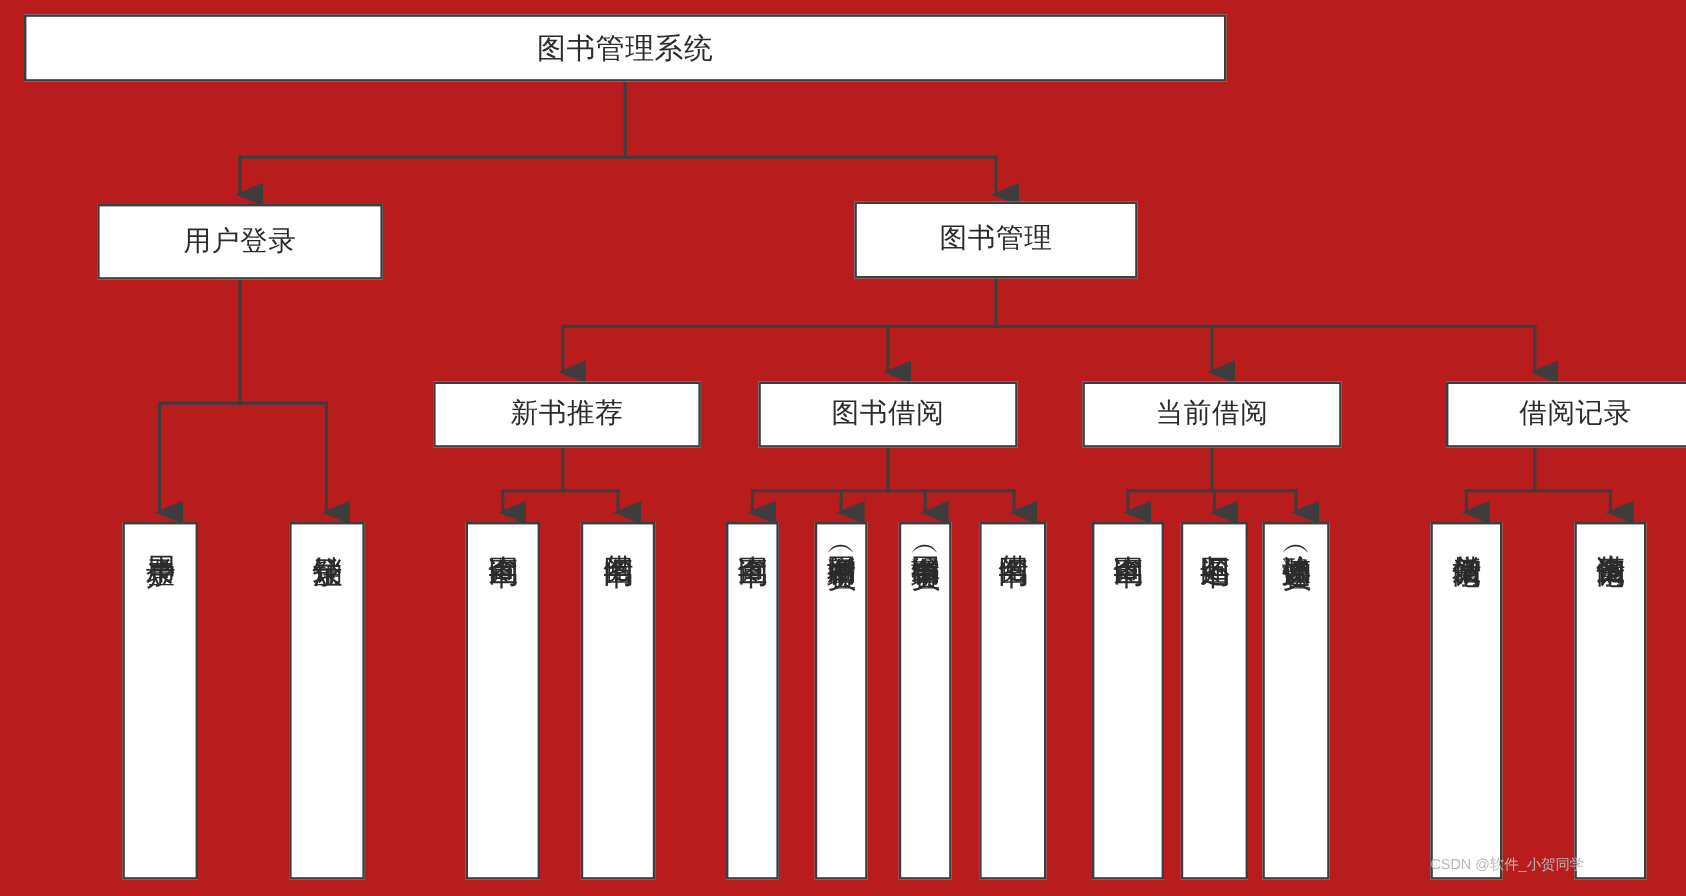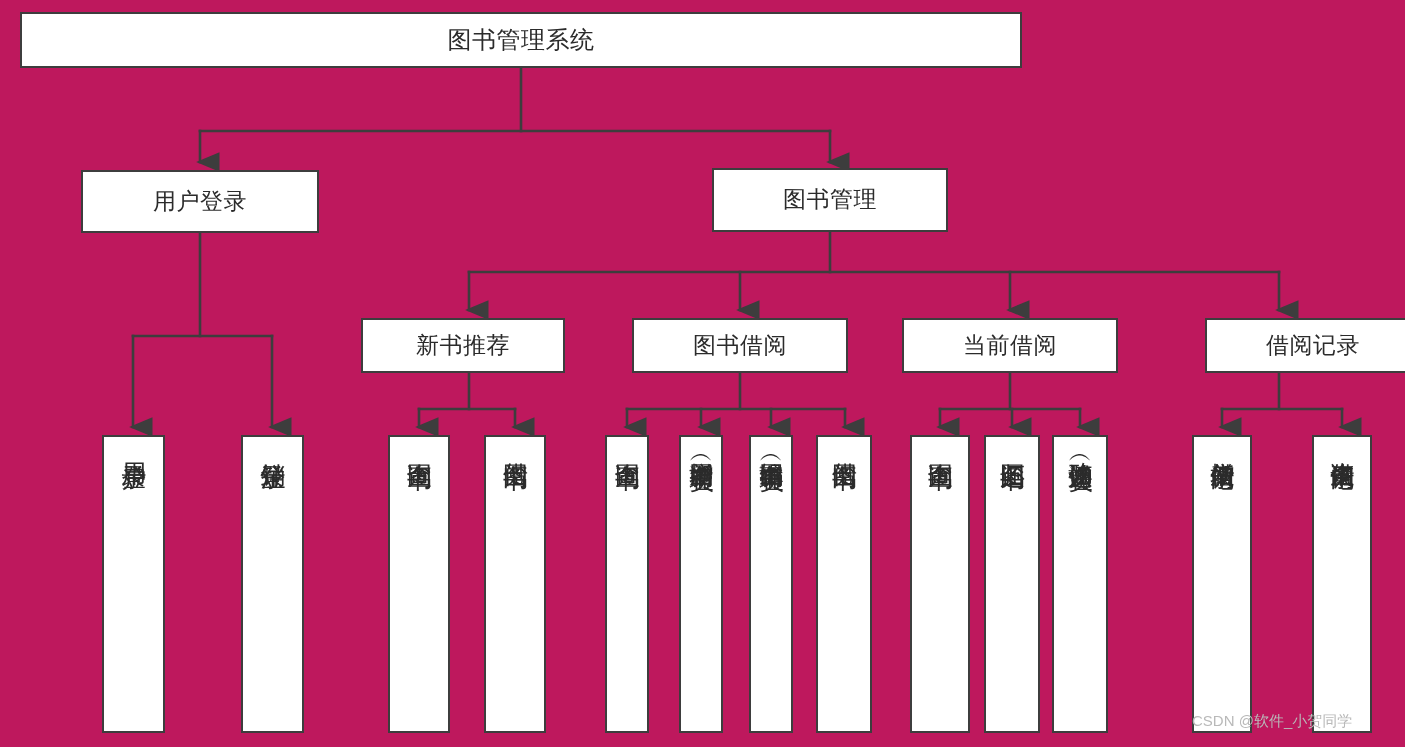--- a/index.html
+++ b/index.html
@@ -8,21 +8,21 @@
     padding: 0;
     background: #ffffff;
   }
   body {
     font-family: "DejaVu Sans", "Liberation Sans", sans-serif;
   }
   #canvas {
     position: relative;
     width: 1405px;
     height: 747px;
-    background: #be185d;
+    background: #b91c1c;
     overflow: hidden;
   }
   #edges {
     position: absolute;
     left: 0;
     top: 0;
     width: 1405px;
     height: 747px;
     pointer-events: none;
   }
@@ -64,21 +64,21 @@
     letter-spacing: 1px;
     white-space: nowrap;
   }
   .node.vert.tall .label {
     font-size: 24px;
   }
   .watermark {
     position: absolute;
     left: 1192px;
     top: 712px;
-    font-size: 15px;
+    font-size: 12px;
     color: #b9b9b9;
     white-space: nowrap;
     z-index: 3;
     font-family: "Liberation Sans", sans-serif;
   }
 </style>
 </head>
 <body>
 
 <div id="canvas">
@@ -141,21 +141,21 @@
   </div>
 
   <div class="node horiz" style="left:81px; top:170px; width:238px; height:63px;">
     <span class="label">用户登录</span>
   </div>
 
   <div class="node horiz" style="left:712px; top:168px; width:236px; height:64px;">
     <span class="label">图书管理</span>
   </div>
 
-  <div class="node horiz" style="left:361px; top:318px; width:204px; height:55px;">
+  <div class="node horiz" style="left:361px; top:318px; width:223px; height:55px;">
     <span class="label">新书推荐</span>
   </div>
 
   <div class="node horiz" style="left:902px; top:318px; width:216px; height:55px;">
     <span class="label">当前借阅</span>
   </div>
 
   <div class="node horiz" style="left:632px; top:318px; width:216px; height:55px;">
     <span class="label">图书借阅</span>
   </div>

